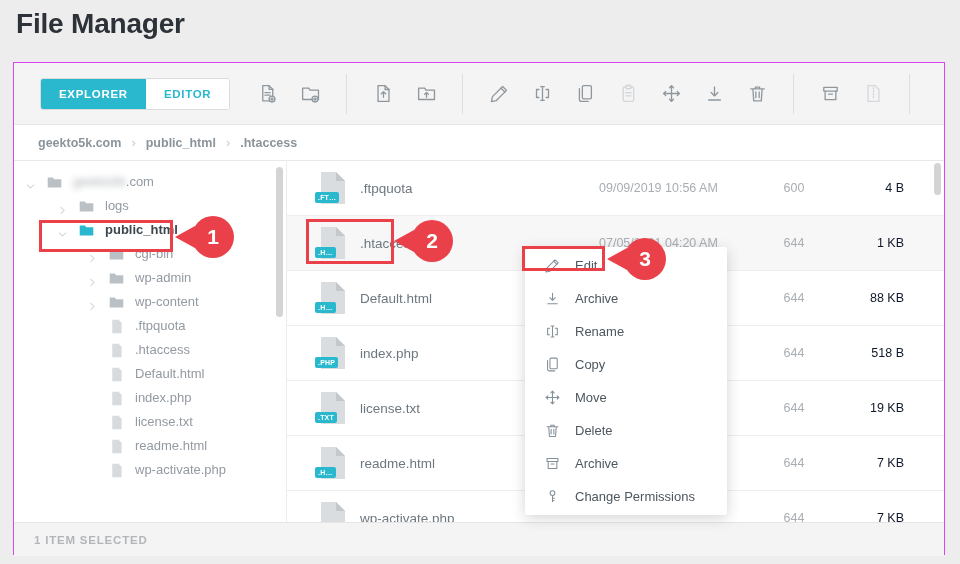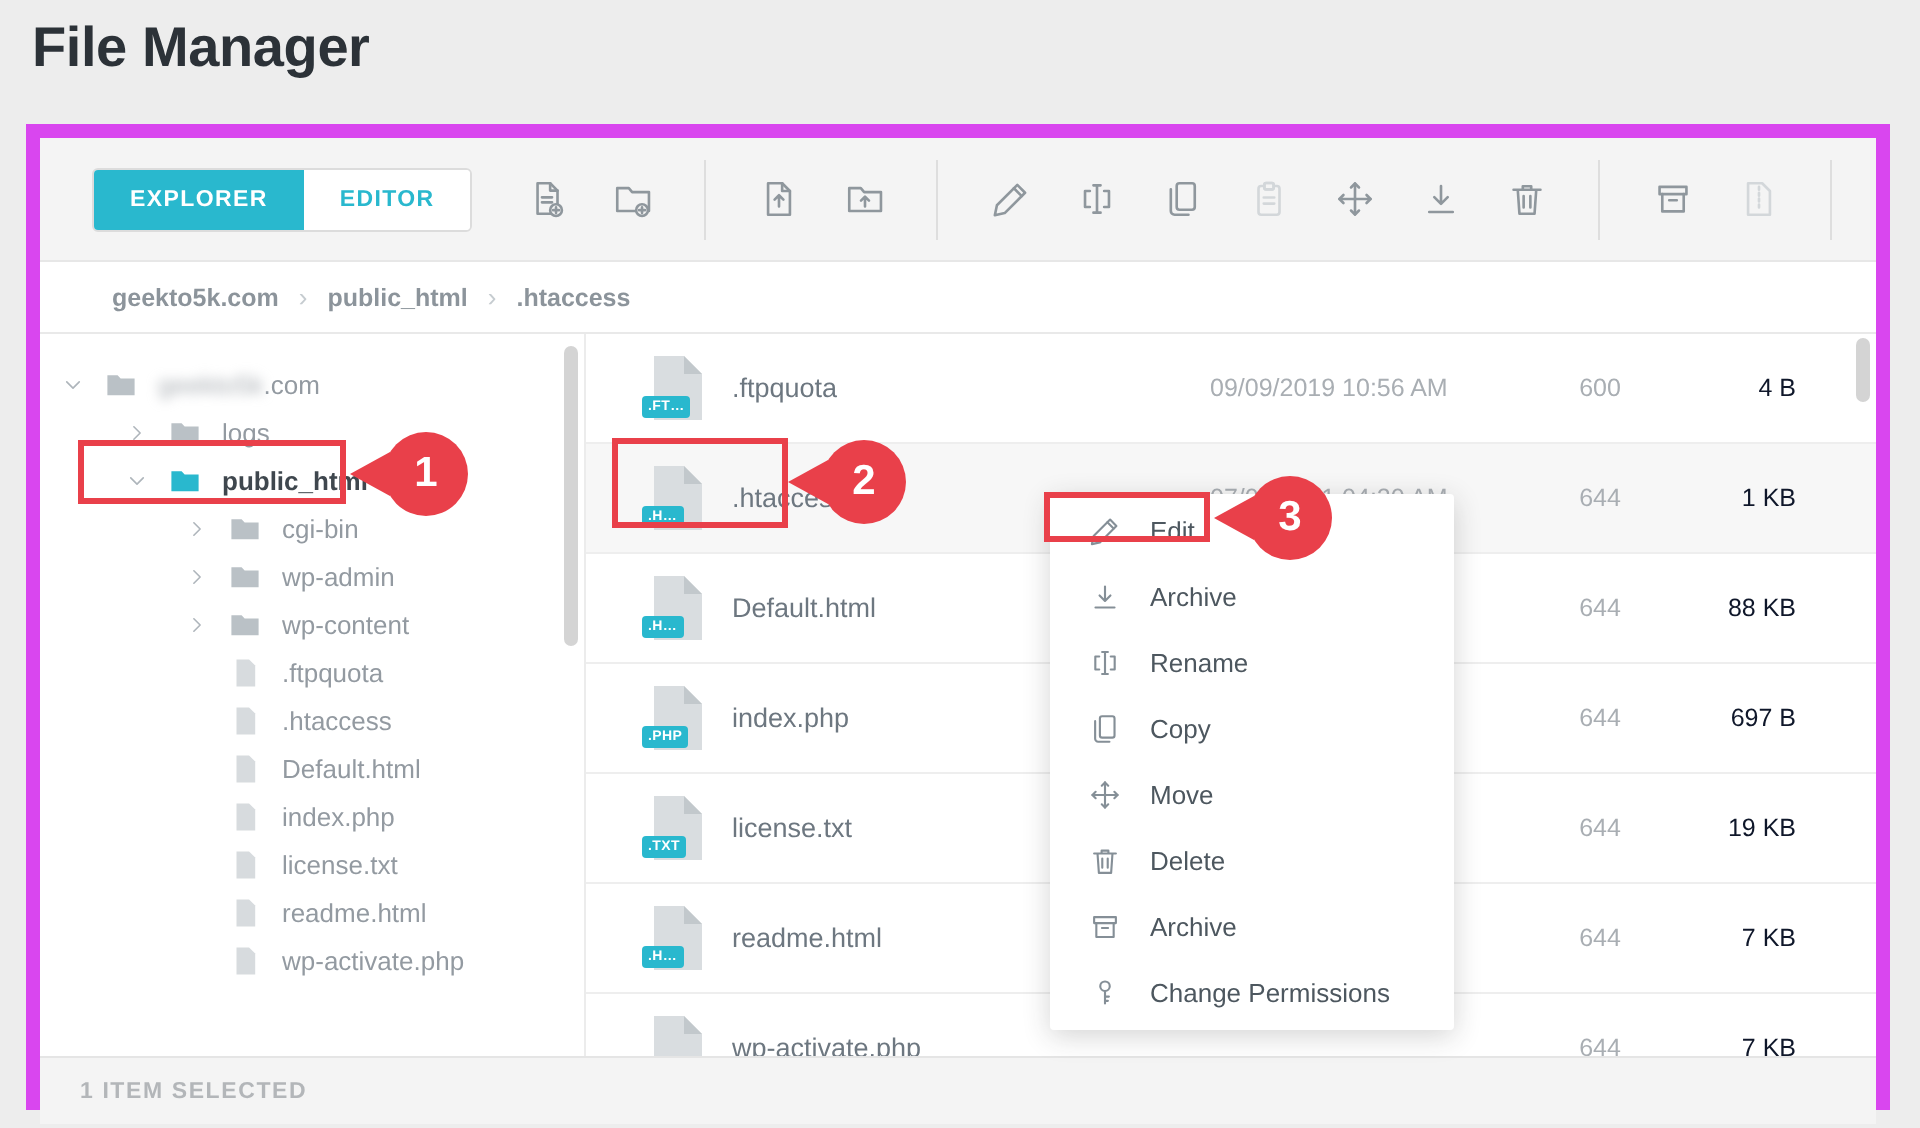--- a/index.html
+++ b/index.html
@@ -1,45 +1,45 @@
 <!DOCTYPE html>
 <html><head>
 <meta charset="utf-8">
 <style>
   * { margin:0; padding:0; box-sizing:border-box; }
   html,body { width:960px; height:564px; }
   body { position:relative; background:#ededed; font-family:"Liberation Sans", sans-serif; overflow:hidden; }
 
   .page-title { position:absolute; left:16px; top:8px; font-size:28px; font-weight:700; color:#2c3238; letter-spacing:-.2px; }
 
-  .card { position:absolute; left:13px; top:62px; width:932px; height:493px; background:#fff; border:7px solid #d946ef; }
+  .card { position:absolute; left:13px; top:62px; width:932px; height:493px; background:#fff; border:1px solid #d946ef; }
 
   
   .toolbar { height:62px; background:#f4f4f4; border-bottom:1px solid #e7e7e7; display:flex; align-items:center; padding-left:26px; }
   .tabs { display:flex; border:1px solid #dcdcdc; border-radius:3px; overflow:hidden; background:#fff; margin-right:24px; }
   .tab { padding:9px 18px; font-size:11.5px; font-weight:700; letter-spacing:.7px; color:#29b8ce; background:#fff; cursor:pointer; }
   .tab.active { background:#29b8ce; color:#fff; }
   .tools { display:flex; align-items:center; gap:17px; }
   .tbtn { width:26px; height:26px; display:flex; align-items:center; justify-content:center; color:#8f979d; cursor:pointer; }
   .tbtn.disabled { color:#d3d7da; }
   .tdiv { width:1px; height:40px; background:#dedede; margin:0 6px; }
   .icn { display:inline-flex; }
   .icn svg { stroke:currentColor; fill:none; stroke-width:1.25; stroke-linecap:round; stroke-linejoin:round; }
   .icn svg .fl { fill:currentColor; stroke:none; }
   .icn svg .bg { fill:#f4f4f4; }
 
   
-  .breadcrumb { height:36px; background:#fff; border-bottom:1px solid #e9e9e9; display:flex; align-items:center; padding-left:36px; font-size:12.5px; font-weight:700; color:#8c949b; }
+  .breadcrumb { height:36px; background:#fff; border-bottom:1px solid #e9e9e9; display:flex; align-items:center; padding-left:24px; font-size:12.5px; font-weight:700; color:#8c949b; }
   .crumb { cursor:pointer; }
   .crumb-sep { margin:0 10px; color:#c6ccd0; font-weight:400; font-size:13px; }
 
   
   .content { display:flex; height:361px; overflow:hidden; }
   .tree { width:273px; border-right:1px solid #ececec; position:relative; padding-top:13px; overflow:hidden; }
-  .titem { height:24px; display:flex; align-items:center; font-size:13px; color:#939aa1; cursor:pointer; white-space:nowrap; }
+  .titem { height:24px; display:flex; font-size:13px; color:#939aa1; cursor:pointer; white-space:nowrap; }
   .titem .chev { width:22px; display:flex; align-items:center; color:#aeb5bb; }
   .titem .ticn { margin-right:10px; display:flex; }
   .titem.sel { color:#3f474e; font-weight:700; }
   .blurtext { filter:blur(3px); color:#a8adb2; }
 
   .list { flex:1; position:relative; overflow:hidden; background:#fff; }
   .lrow { position:relative; height:55px; border-bottom:1px solid #eeeeee; cursor:pointer; background:#fff; }
   .lrow.selected { background:#f7f7f7; }
   .doc { position:absolute; left:32px; top:10px; width:28px; height:34px; }
   .badge { position:absolute; left:-4px; bottom:2px; background:#29b8ce; color:#fff; font-size:7px; font-weight:700; padding:2px 3px; border-radius:2px; letter-spacing:.2px; }
@@ -421,21 +421,21 @@
           <span class="fsize">88 KB</span>
         </div>
         <div class="lrow">
           <div class="doc"><svg width="28" height="34" viewBox="0 0 28 34">
               <path d="M2 1h15l9 9v23H2z" fill="#d9dde0"></path>
               <path d="M17 1l9 9h-9z" fill="#c2c8cc"></path>
             </svg><span class="badge">.PHP</span></div>
           <span class="fname">index.php</span>
           <span class="fdate"></span>
           <span class="fperm">644</span>
-          <span class="fsize">697 B</span>
+          <span class="fsize">518 B</span>
         </div>
         <div class="lrow">
           <div class="doc"><svg width="28" height="34" viewBox="0 0 28 34">
               <path d="M2 1h15l9 9v23H2z" fill="#d9dde0"></path>
               <path d="M17 1l9 9h-9z" fill="#c2c8cc"></path>
             </svg><span class="badge">.TXT</span></div>
           <span class="fname">license.txt</span>
           <span class="fdate"></span>
           <span class="fperm">644</span>
           <span class="fsize">19 KB</span>

